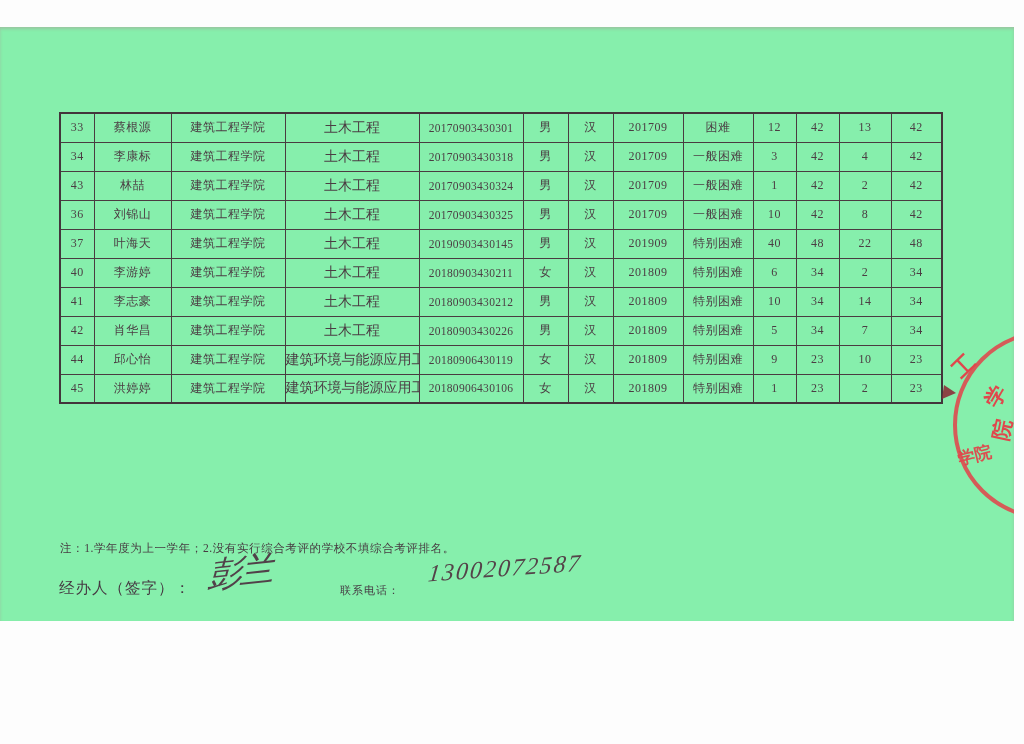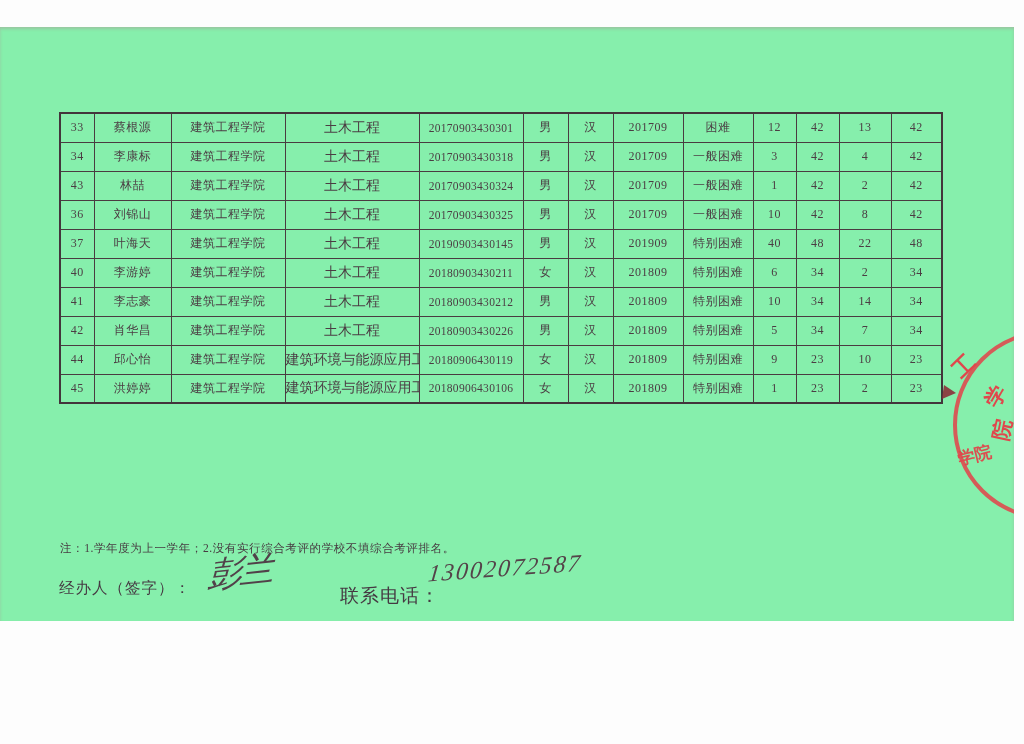--- a/index.html
+++ b/index.html
@@ -37,21 +37,21 @@
   .note {
     position: absolute; left: 60px; top: 514px;
     font-size: 11.5px; color: #473b41; letter-spacing: 0.6px;
   }
   .handler-line {
     position: absolute; left: 59px; top: 551px;
     font-size: 15.5px; color: #453942; letter-spacing: 1px;
   }
   .phone-label {
     position: absolute; left: 340px; top: 556px;
-    font-size: 19px; color: #453942; letter-spacing: 1px;
+    font-size: 11px; color: #453942; letter-spacing: 1px;
   }
   .signature {
     position: absolute; left: 208px; top: 522px;
     font-size: 34px; font-style: italic; color: #514149;
     transform: rotate(-6deg) skewX(-8deg);
     letter-spacing: -2px;
   }
   .phone-hand {
     position: absolute; left: 428px; top: 528px;
     font-size: 24px; font-style: italic; color: #544349;

